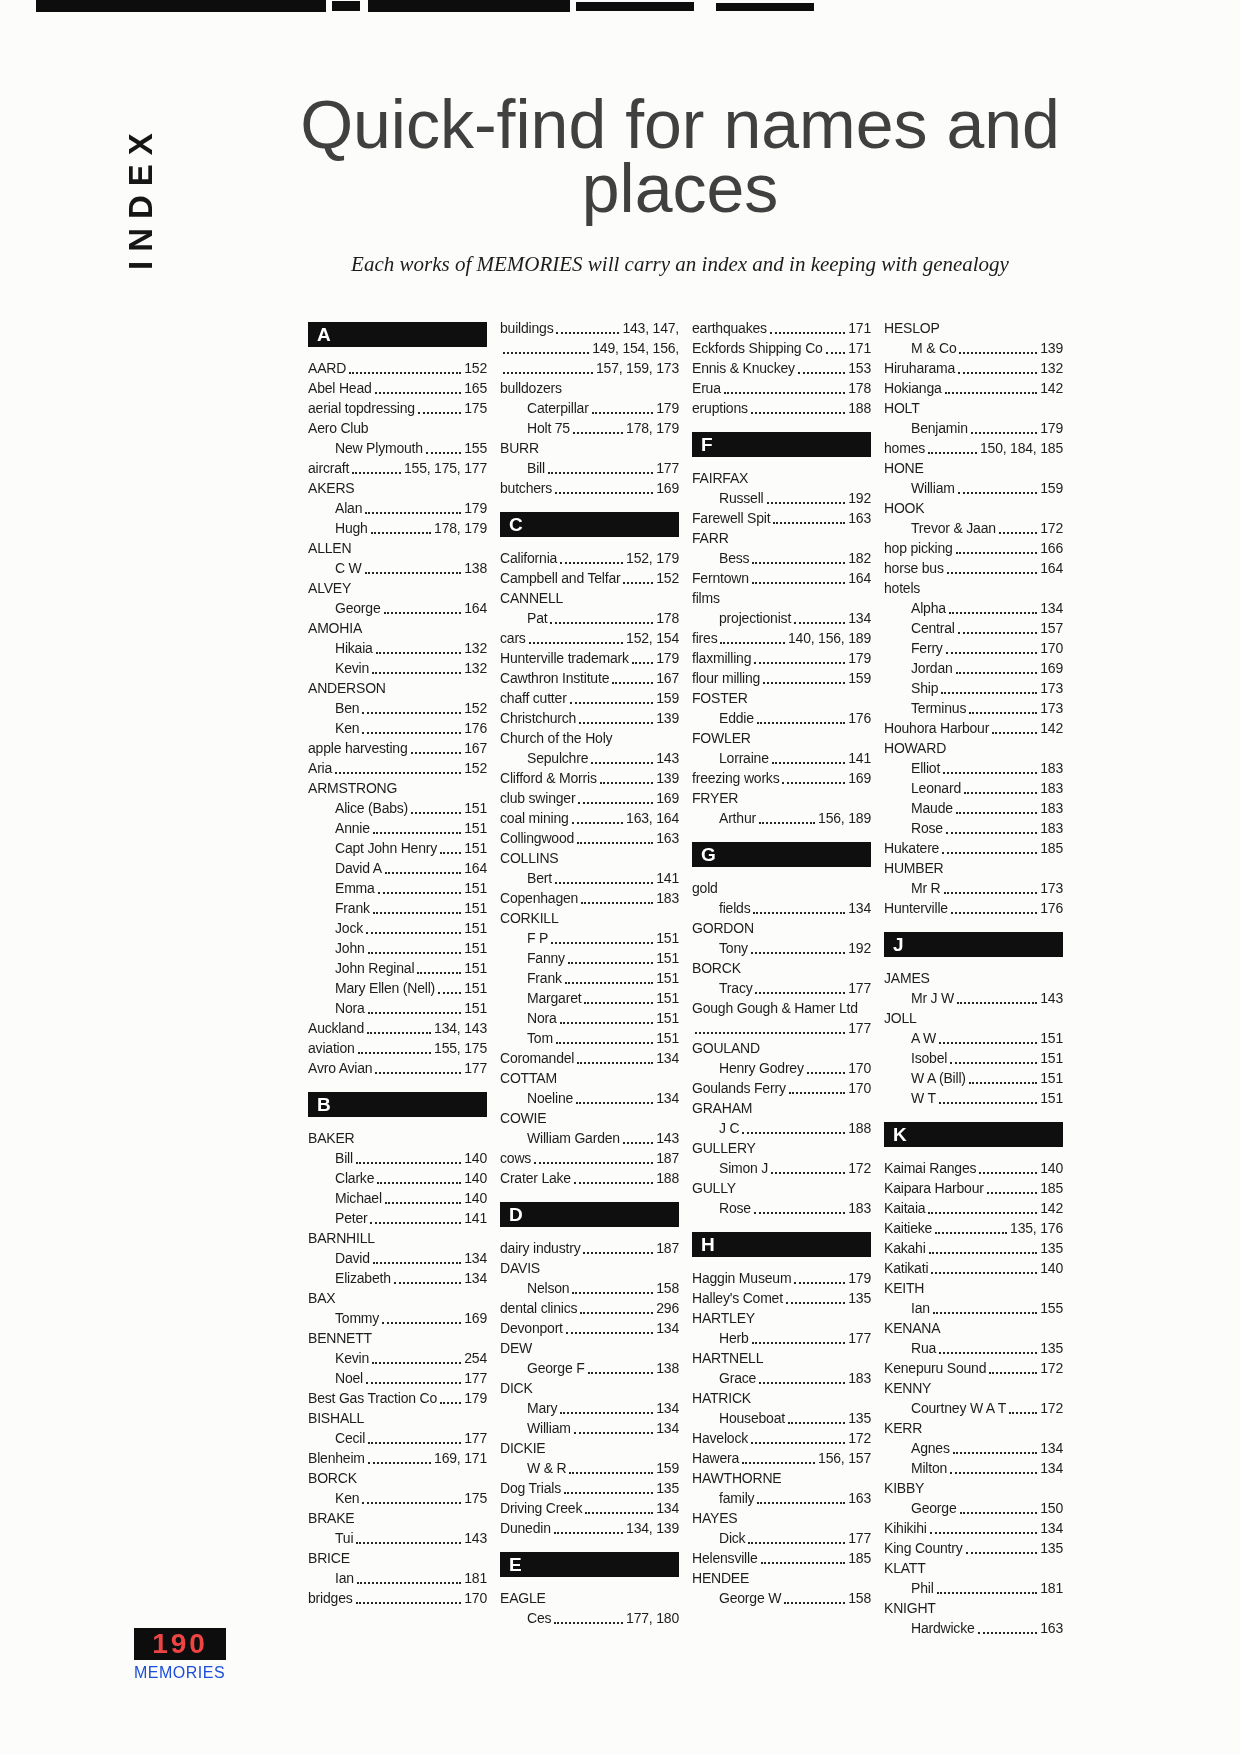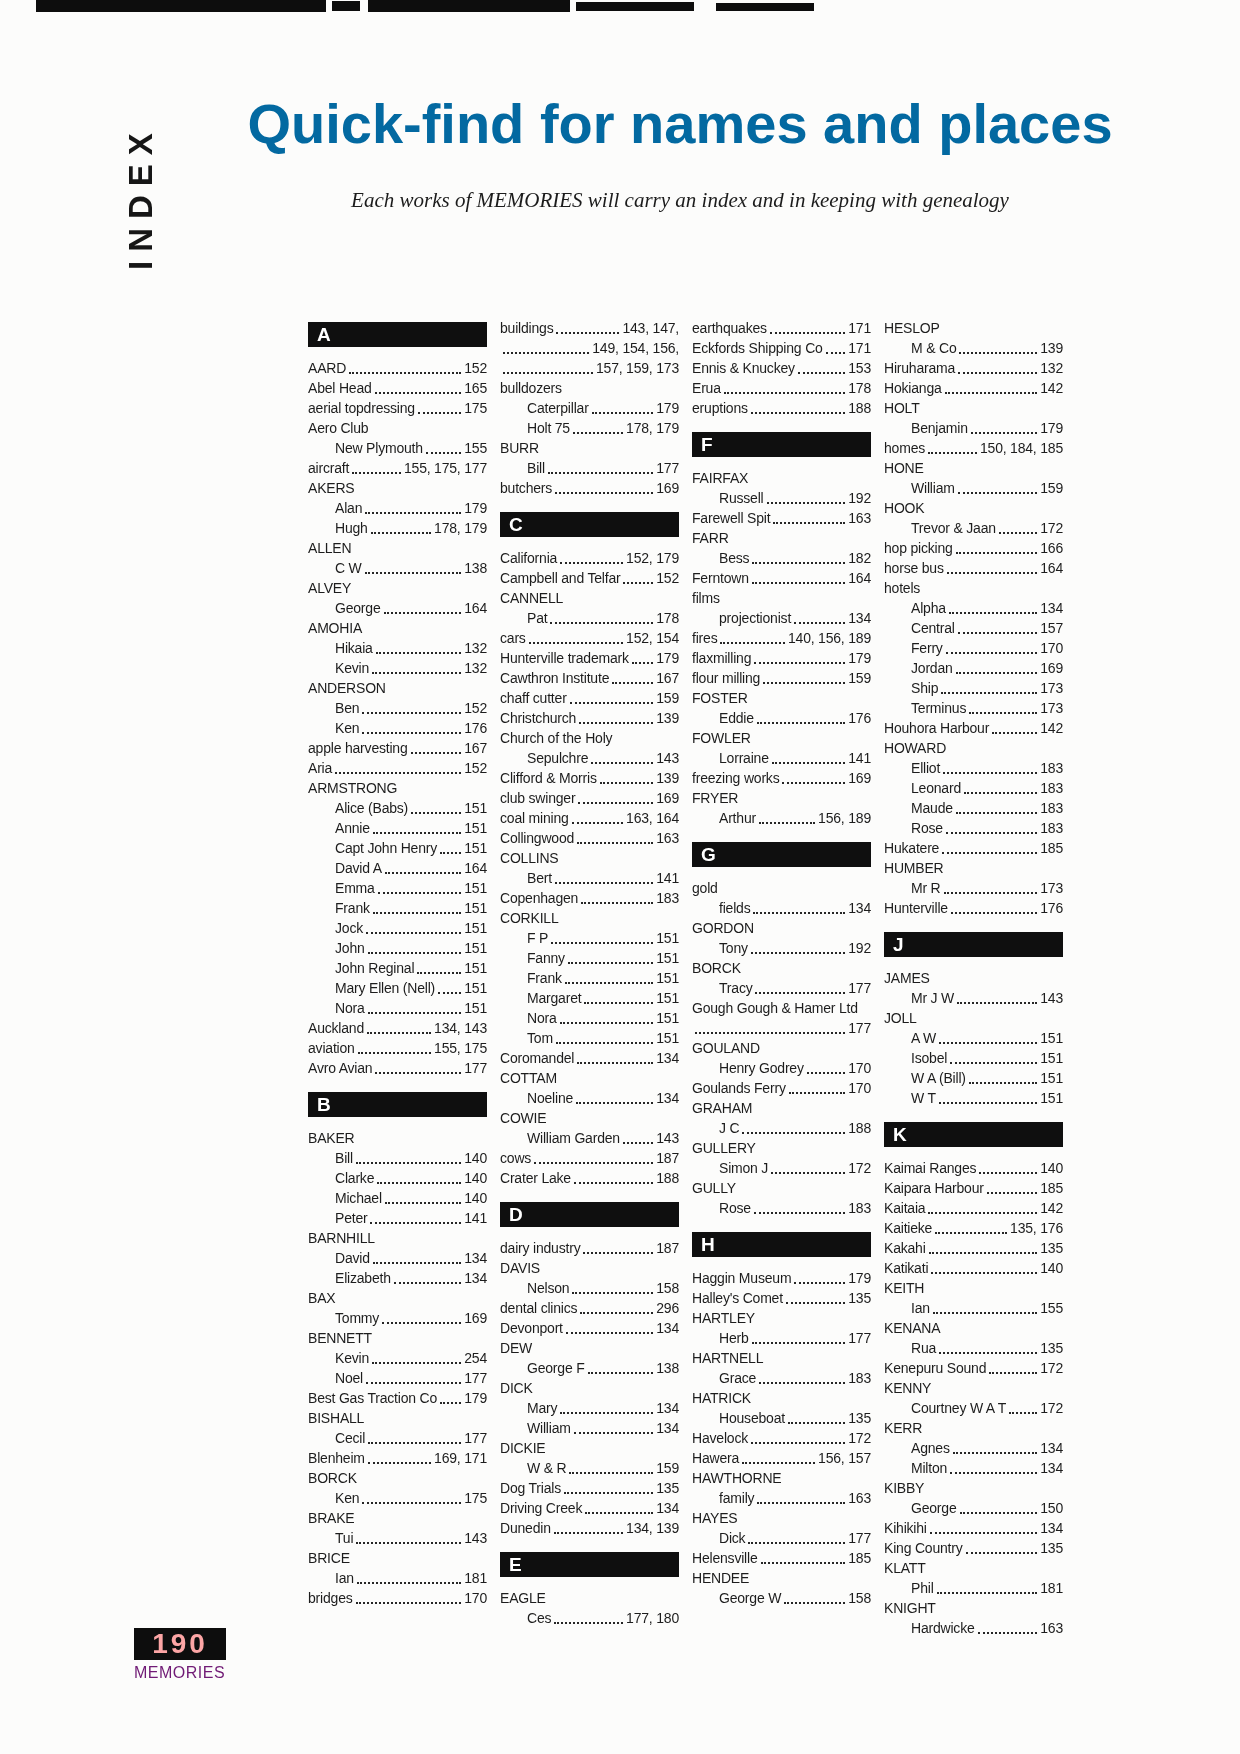--- a/index.html
+++ b/index.html
@@ -21,21 +21,21 @@
   
   .index-banner {
     position:absolute; left:122px; top:80px; height:190px;
     writing-mode:vertical-rl; transform:rotate(180deg);
     font-size:33px; font-weight:bold; letter-spacing:9px; color:#161616;
   }
 
   
   .masthead { position:absolute; left:240px; top:92px; width:880px; text-align:center; }
   .page-title {
-    font-size:56px; font-weight:700; color:#0369a1;
+    font-size:68px; font-weight:400; color:#404040;
     letter-spacing:0px; line-height:64px;
   }
   .page-subtitle {
     margin-top:28px; font-family:"Liberation Serif", serif; font-style:italic;
     font-size:21px; line-height:33px; color:#1c1c1c;
   }
 
   
   .columns {
     position:absolute; left:308px; top:318px; width:756px;
@@ -61,24 +61,24 @@
   }
   .pgs { flex:0 0 auto; }
 
   
   .footer { position:absolute; left:134px; top:1628px; width:120px; }
   .folio-bar {
     width:92px; height:32px; background:#0d0d0d;
     display:flex; align-items:center; justify-content:center;
   }
   .folio-num {
-    color:#fca5a5; font-size:28px; font-weight:bold; letter-spacing:3px;
+    color:#ef4444; font-size:28px; font-weight:bold; letter-spacing:3px;
   }
   .folio-mag {
-    margin-top:4px; font-size:16px; letter-spacing:0.5px; color:#701a75;
+    margin-top:4px; font-size:16px; letter-spacing:0.5px; color:#1d4ed8;
   }
 </style>
 </head>
 <body>
 
 <div class="frag frag1"></div>
 <div class="frag frag2"></div>
 <div class="frag frag3"></div>
 <div class="frag frag4"></div>
 <div class="frag frag5"></div>

